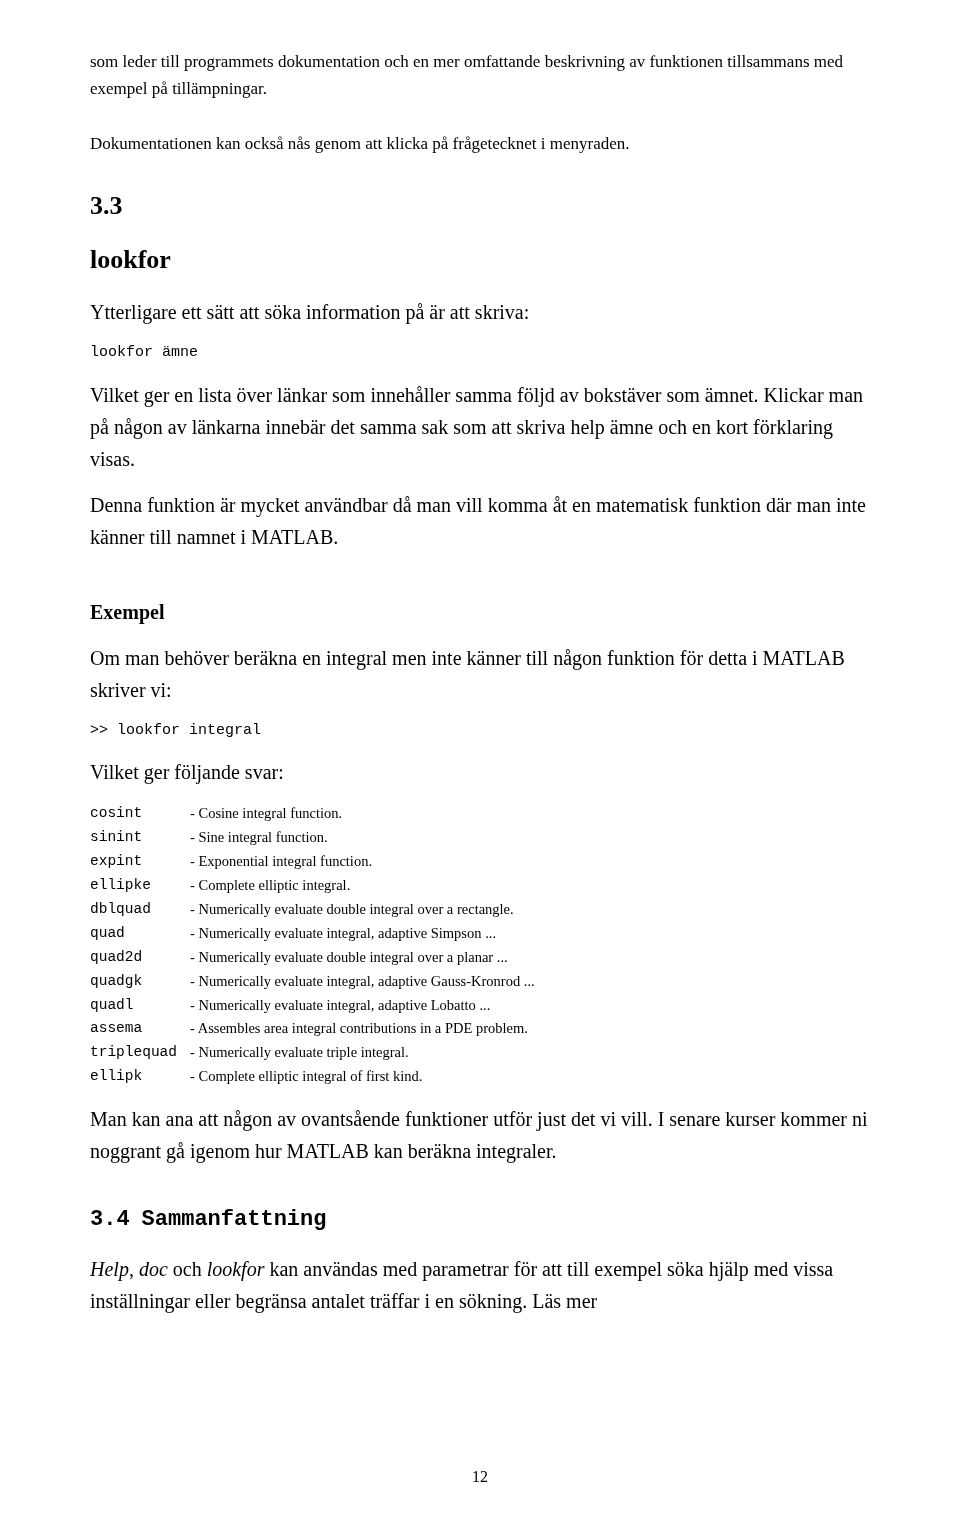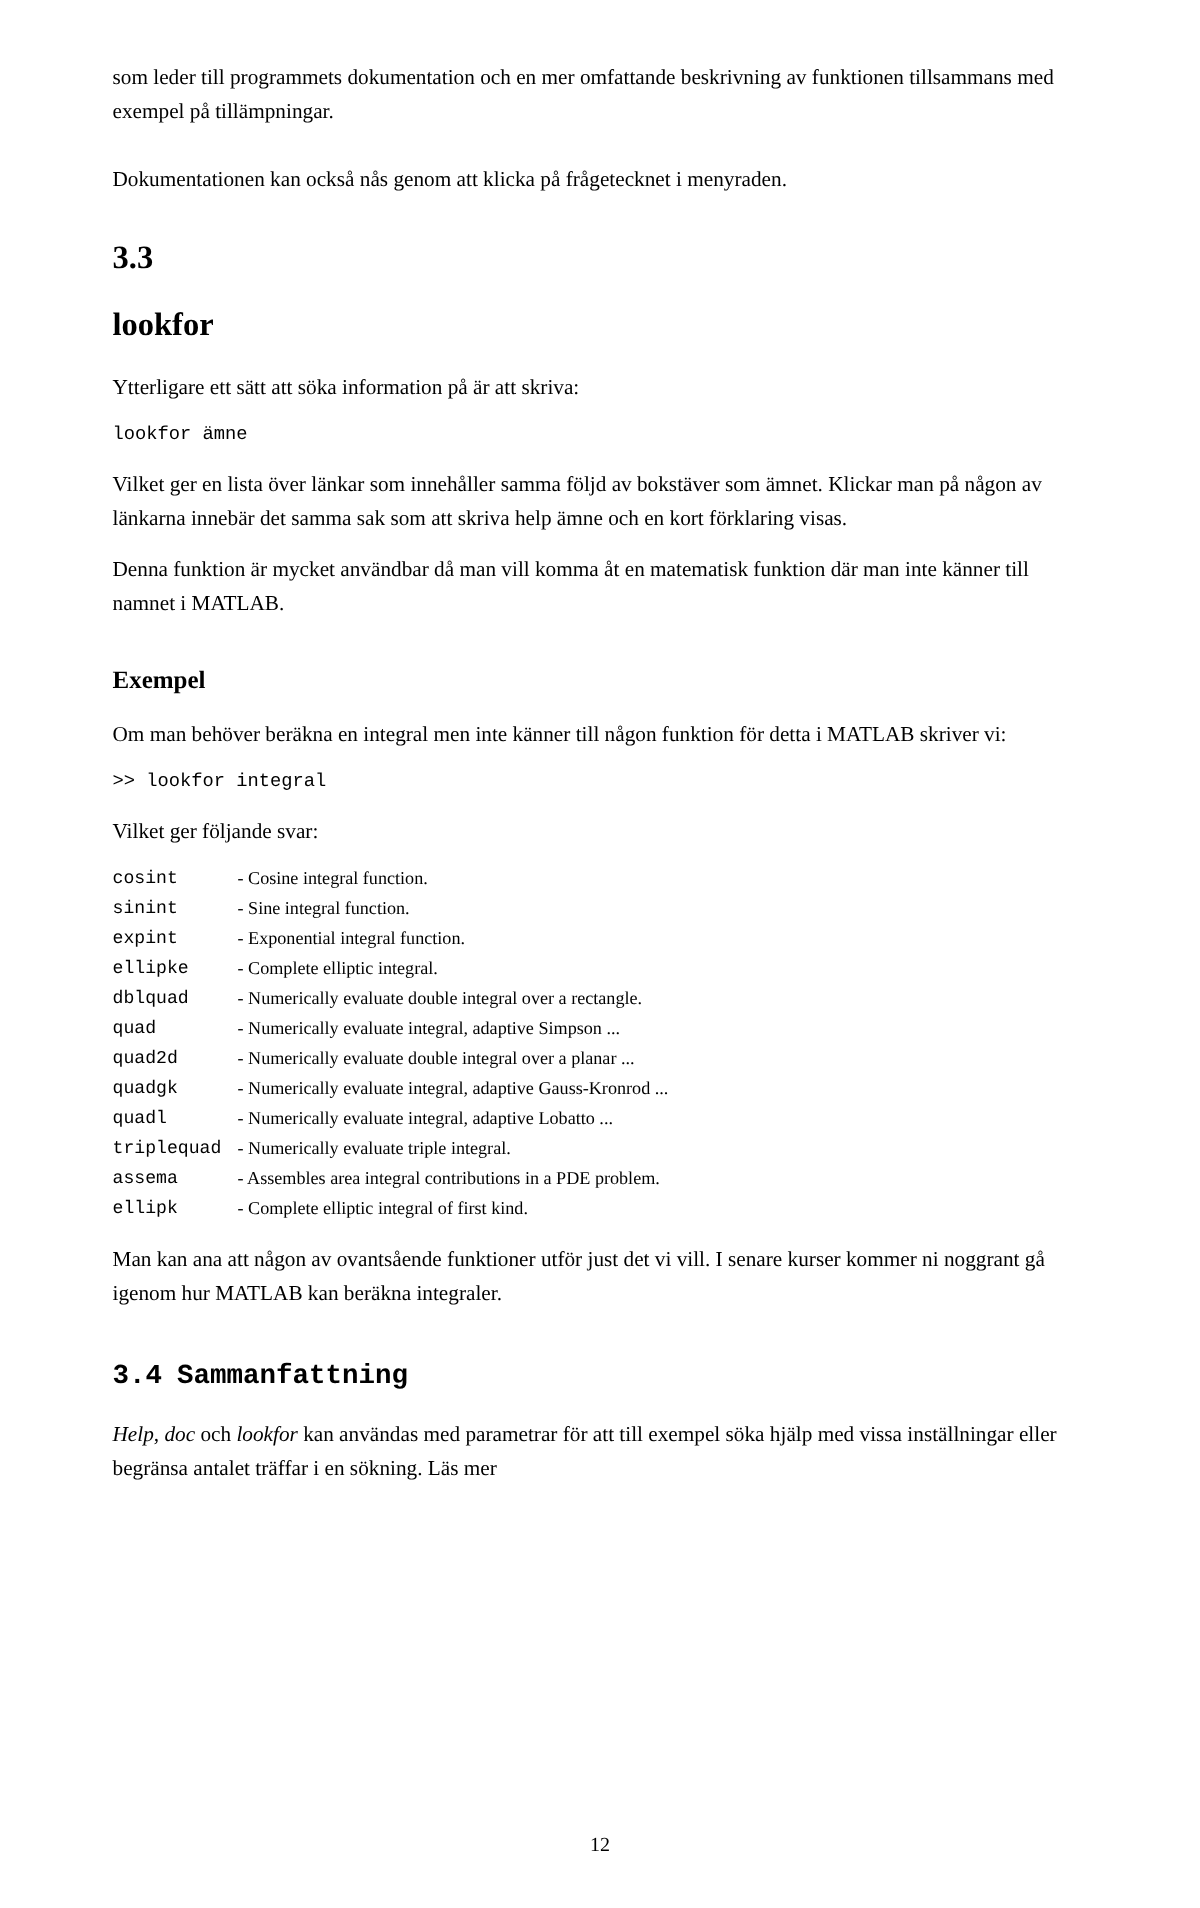--- a/index.html
+++ b/index.html
@@ -32,28 +32,28 @@
     .section-num {
       font-size: 26px;
       font-weight: bold;
     }
     .section-title {
       font-size: 26px;
       font-weight: bold;
     }
     p {
       margin-bottom: 14px;
-      font-size: 17px;
+      font-size: 20px;
       line-height: 1.6;
     }
     .italic { font-style: italic; }
     .example-heading {
       font-size: 20px;
       font-weight: bold;
-      margin-top: 32px;
+      margin-top: 44px;
       margin-bottom: 14px;
     }
     .code-block {
       font-family: "Courier New", Courier, monospace;
       font-size: 15px;
       margin: 10px 0 14px 0;
       line-height: 1.5;
     }
     .result-table {
       font-family: "Courier New", Courier, monospace;
@@ -160,26 +160,26 @@
       </div>
       <div class="row">
         <span class="fname">quadgk</span>
         <span class="desc">- Numerically evaluate integral, adaptive Gauss-Kronrod ...</span>
       </div>
       <div class="row">
         <span class="fname">quadl</span>
         <span class="desc">- Numerically evaluate integral, adaptive Lobatto ...</span>
       </div>
       <div class="row">
+        <span class="fname">assema</span>
+        <span class="desc">- Assembles area integral contributions in a PDE problem.</span>
+      </div>
+      <div class="row">
         <span class="fname">triplequad</span>
         <span class="desc">- Numerically evaluate triple integral.</span>
-      </div>
-      <div class="row">
-        <span class="fname">assema</span>
-        <span class="desc">- Assembles area integral contributions in a PDE problem.</span>
       </div>
       <div class="row">
         <span class="fname">ellipk</span>
         <span class="desc">- Complete elliptic integral of first kind.</span>
       </div>
     </div>
 
   <p>Man kan ana att någon av ovantsående funktioner utför just det vi vill. I senare kurser kommer ni noggrant gå igenom hur MATLAB kan beräkna integraler.</p>
 
   <div class="subsection-heading">

